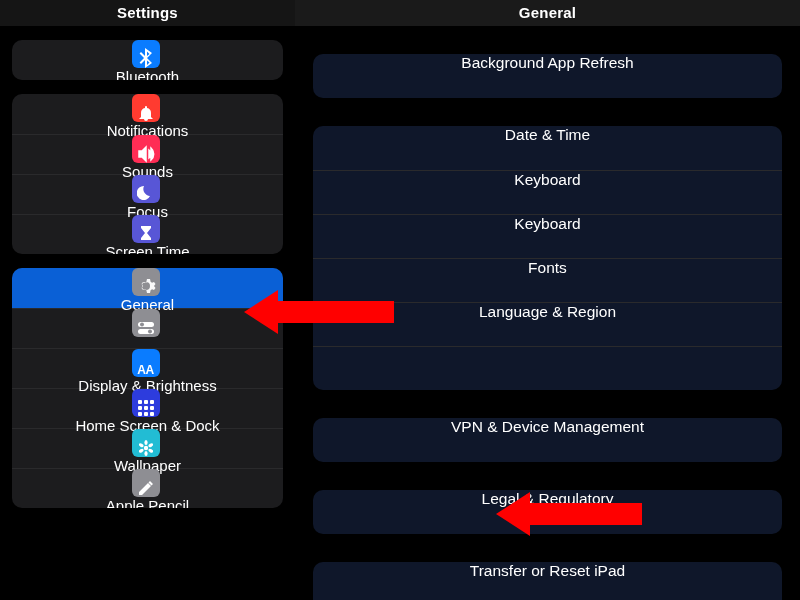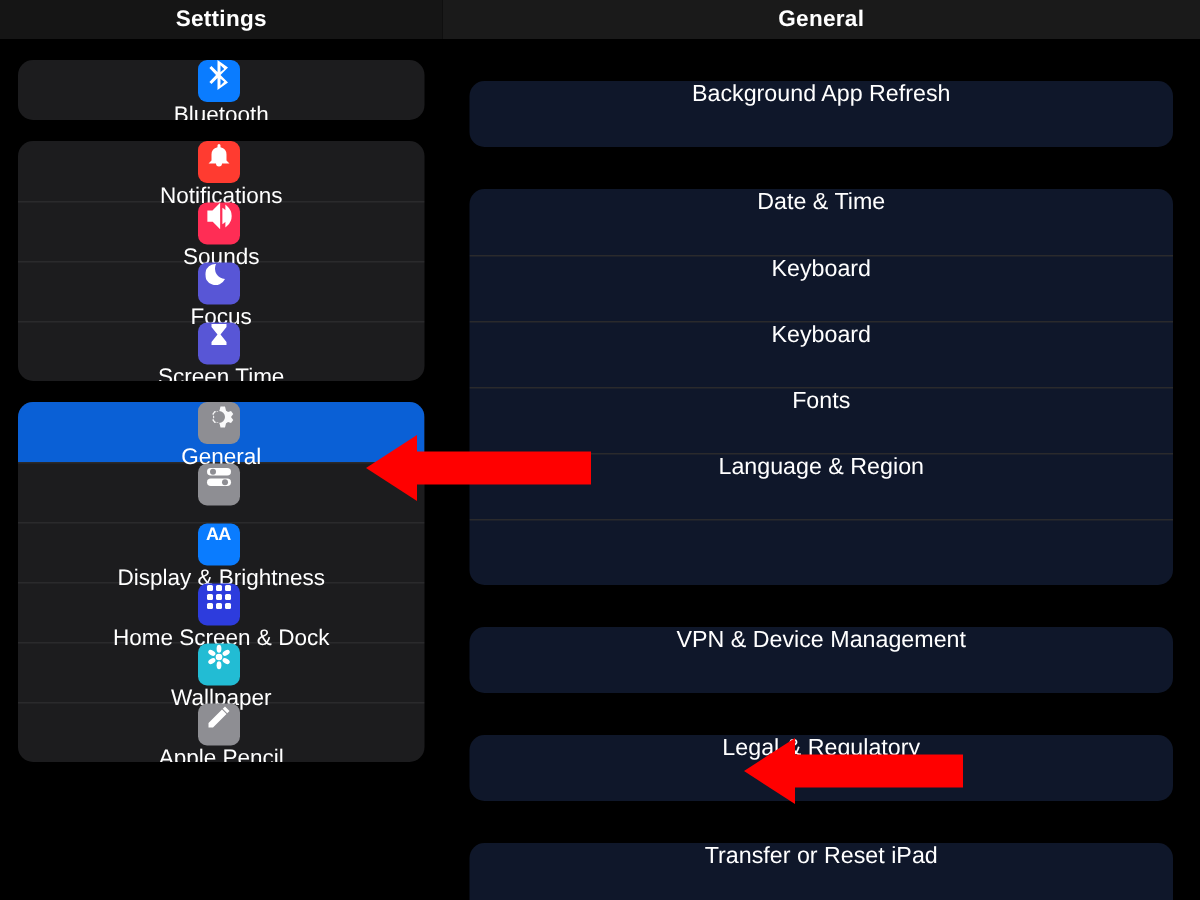--- a/index.html
+++ b/index.html
@@ -8,21 +8,21 @@
   .sidebar { width: 295px; background: #000; display: flex; flex-direction: column; }
   .main    { flex: 1; background: #000; display: flex; flex-direction: column; }
   .header  { height: 26px; line-height: 26px; text-align: center; font-weight: 600; font-size: 15px; background: #151515; letter-spacing: .2px; }
   .main .header { background: #1a1a1a; }
   .content { flex: 1; padding: 0 12px; overflow: hidden; }
   .main .content { padding-left: 18px; padding-right: 18px; }
   .group { margin-top: 14px; border-radius: 10px; overflow: hidden; background: #1c1c1e; }
   .main .group { background: #0f172a; margin-top: 28px; }
   .row { display: flex; align-items: center; height: 40px; padding: 0 14px; font-size: 15px; border-top: 1px solid #2a2a2c; cursor: default; flex-direction: column; }
   .group .row:first-child { border-top: none; }
-  .row .icon { width: 28px; height: 28px; border-radius: 6px; margin-right: 4px; display: flex; align-items: flex-start; justify-content: center; flex: none; }
+  .row .icon { width: 28px; height: 28px; border-radius: 6px; margin-right: 4px; display: flex; align-items: flex-end; justify-content: center; flex: none; }
   .row .label { flex: 1; color: #fff; }
   .row .value { color: #8e8e93; font-size: 19px; }
   .row.selected { background: #0a60d6; }
   .row.selected .label { color: #fff; }
   .row.link .label { color: #0a84ff; font-weight: bold; }
   .main .row { height: 44px; padding: 0 16px; }
   .main .row .label { font-size: 15.5px; }
   .sidebar .group { background: #1c1c1e; }
   
   .sidebar .content { margin-bottom: -8px; }

